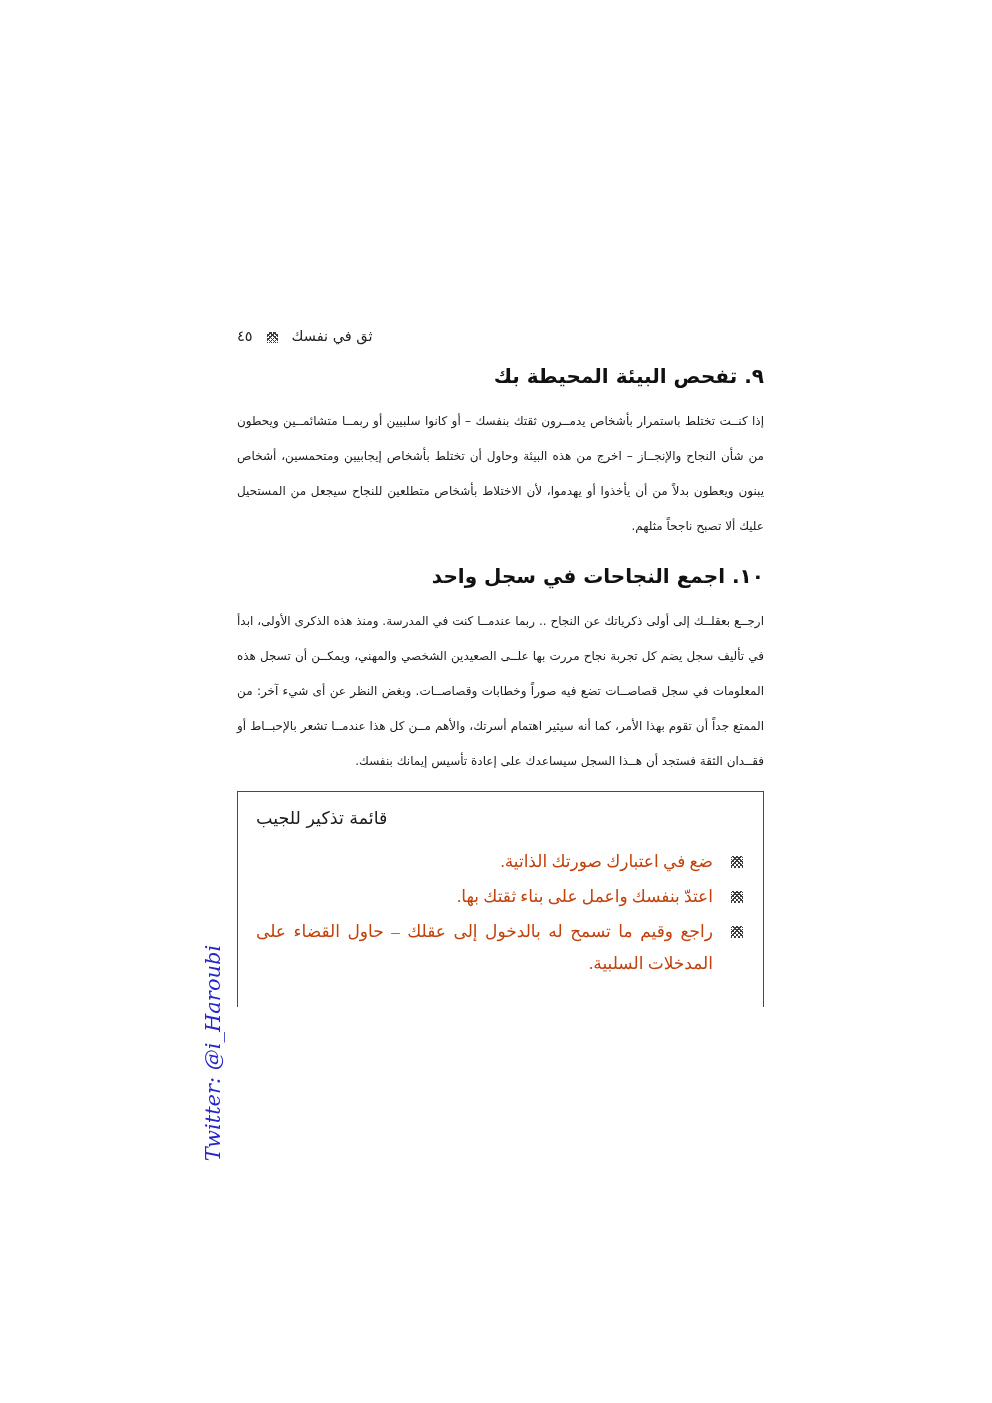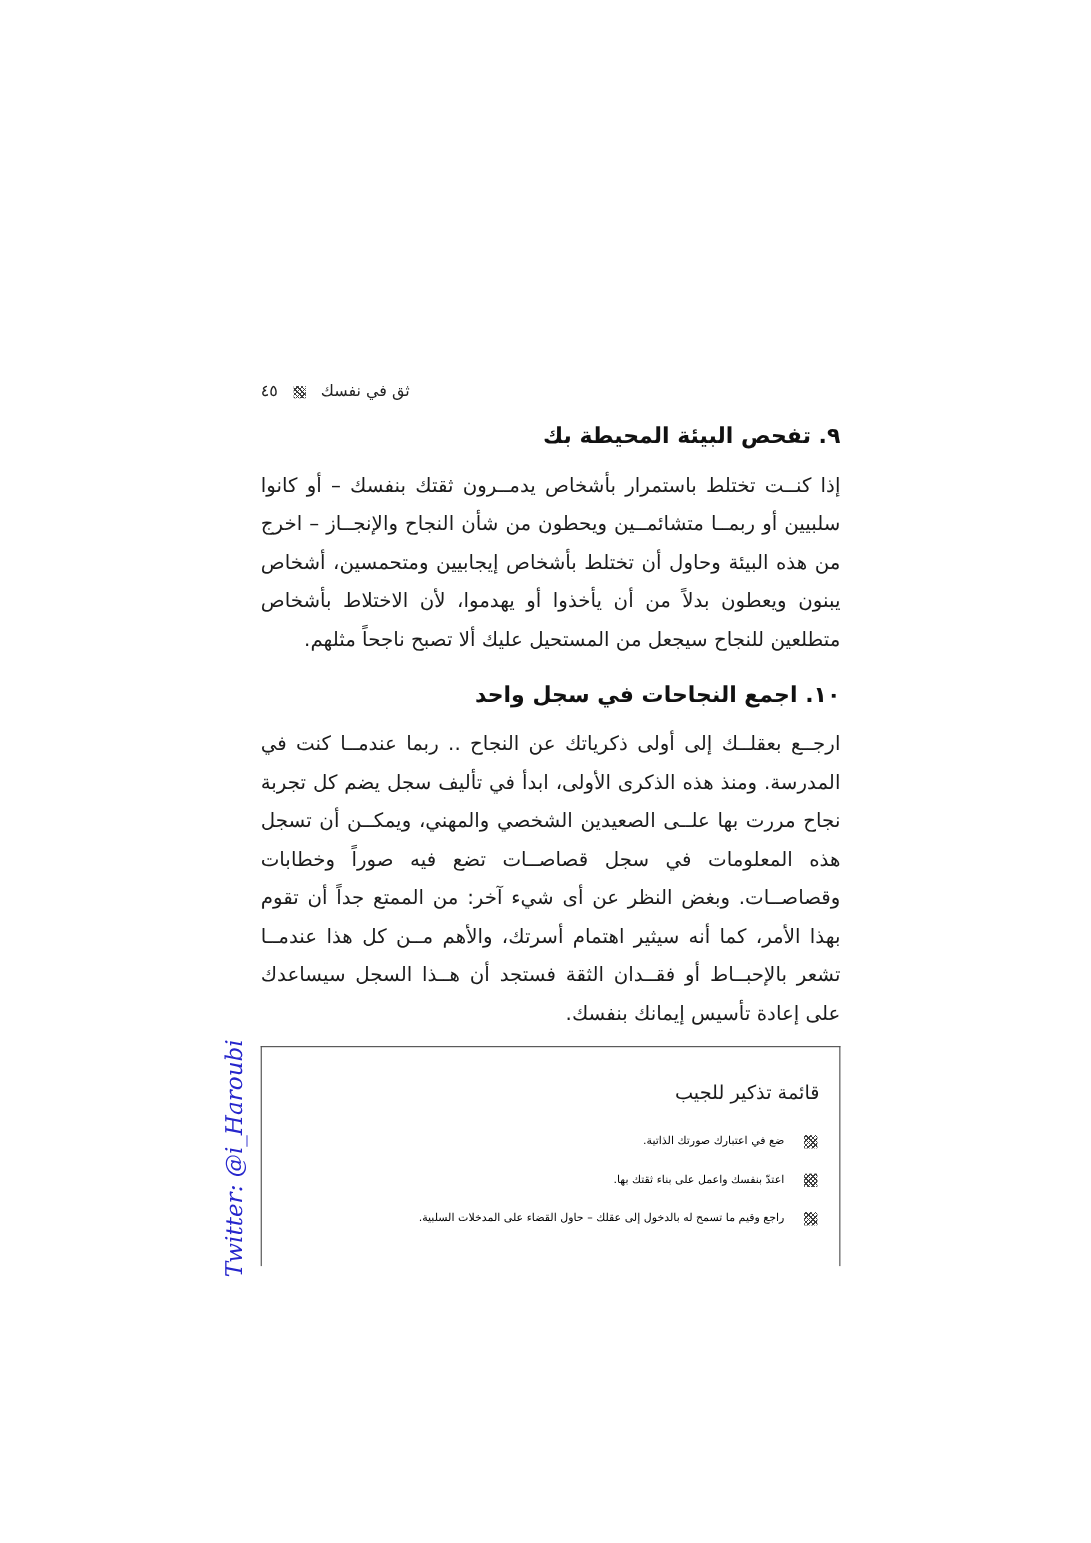--- a/index.html
+++ b/index.html
@@ -25,21 +25,20 @@
   }
   
   .running-header {
     direction: rtl;
     text-align: left;
     font-size: 14.5px;
     letter-spacing: 0.5px;
     color: #222;
     margin-bottom: 14px;
     white-space: nowrap;
-    margin-top: 20px;
   }
   .orn {
     display: inline-block;
     width: 11px;
     height: 11px;
     vertical-align: middle;
     margin: 0 14px;
     background:
       repeating-linear-gradient(45deg, #3c3c3c 0 1px, transparent 1px 3px),
       repeating-linear-gradient(-45deg, #3c3c3c 0 1px, transparent 1px 3px);
@@ -47,54 +46,55 @@
   h1.sec-heading {
     margin: 20px 0 16px 0;
     font-size: 20px;
     font-weight: 700;
     color: #111;
     text-align: right;
     letter-spacing: 0;
   }
   p.body-par {
     margin: 0 0 10px 0;
-    font-size: 18px;
+    font-size: 12px;
     line-height: 35px;
     text-align: justify;
     color: #1c1c1c;
   }
   
   .reminder-box {
     margin-top: 12px;
     border-top: 1.5px solid #4a4a4a;
     border-left: 1.5px solid #4a4a4a;
     border-right: 1.5px solid #4a4a4a;
     border-bottom: none;
     padding: 14px 18px 24px 18px;
     box-sizing: border-box;
   }
   .reminder-title {
-    text-align: right;
+    text-align: left;
     font-size: 17.5px;
     color: #1c1c1c;
-    margin: 18px 0 18px 0;
+    margin: 2px 0 18px 0;
   }
   .reminder-list {
     list-style: none;
     margin: 0;
     padding: 0;
   }
   .reminder-item {
     position: relative;
     padding-right: 32px;
-    font-size: 10px;
+    font-size: 17px;
     line-height: 32px;
     text-align: justify;
-    color: #000000;
+    color: #c2410c;
     margin-bottom: 3px;
+    font-family: Liberation Serif, serif;
   }
   .bullet-orn {
     position: absolute;
     right: 2px;
     top: 10px;
     width: 12px;
     height: 12px;
     background:
       repeating-linear-gradient(45deg, #3c3c3c 0 1px, transparent 1px 3px),
       repeating-linear-gradient(-45deg, #3c3c3c 0 1px, transparent 1px 3px);

